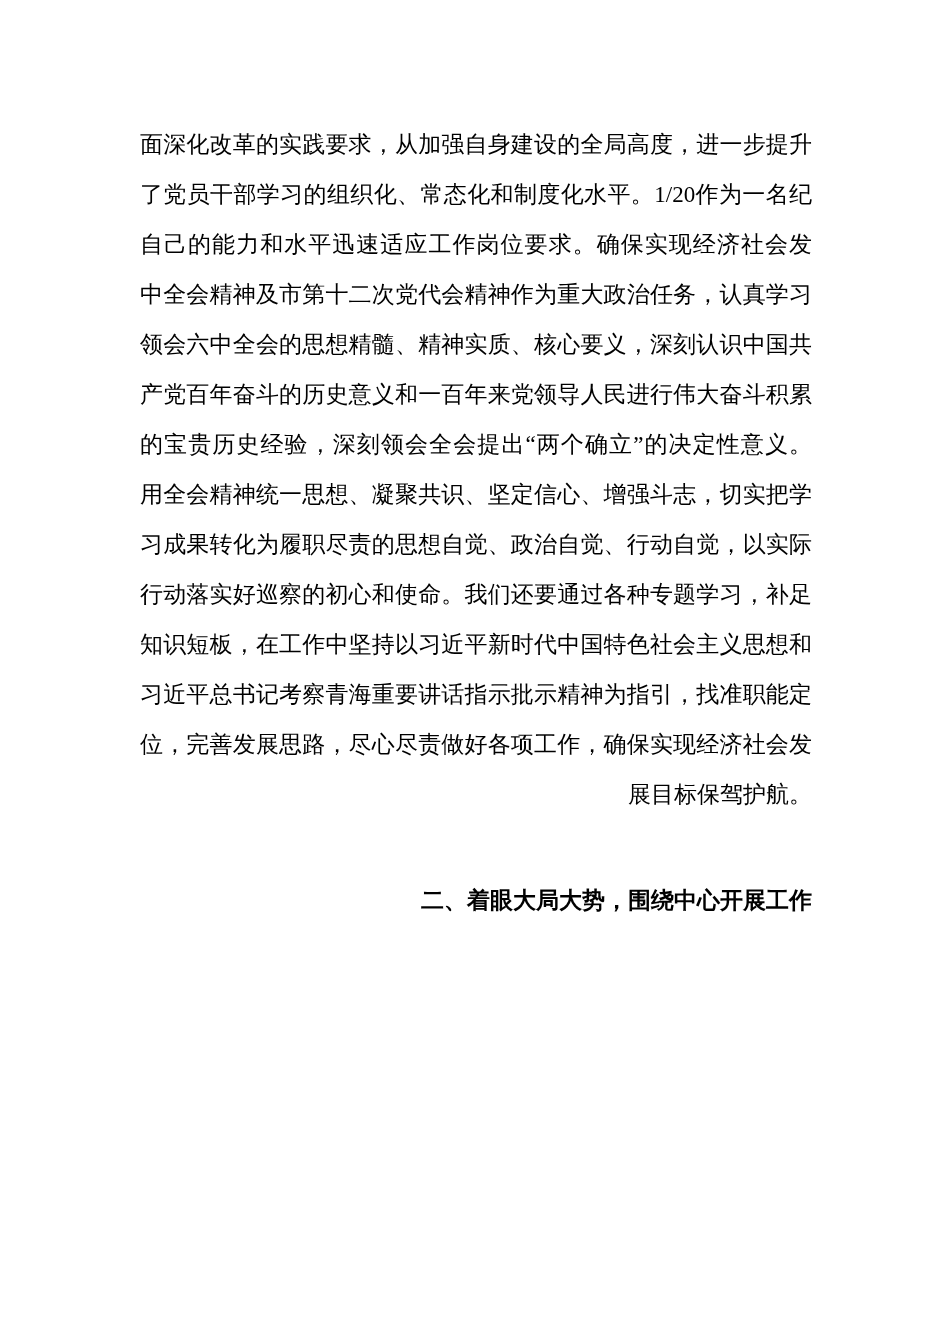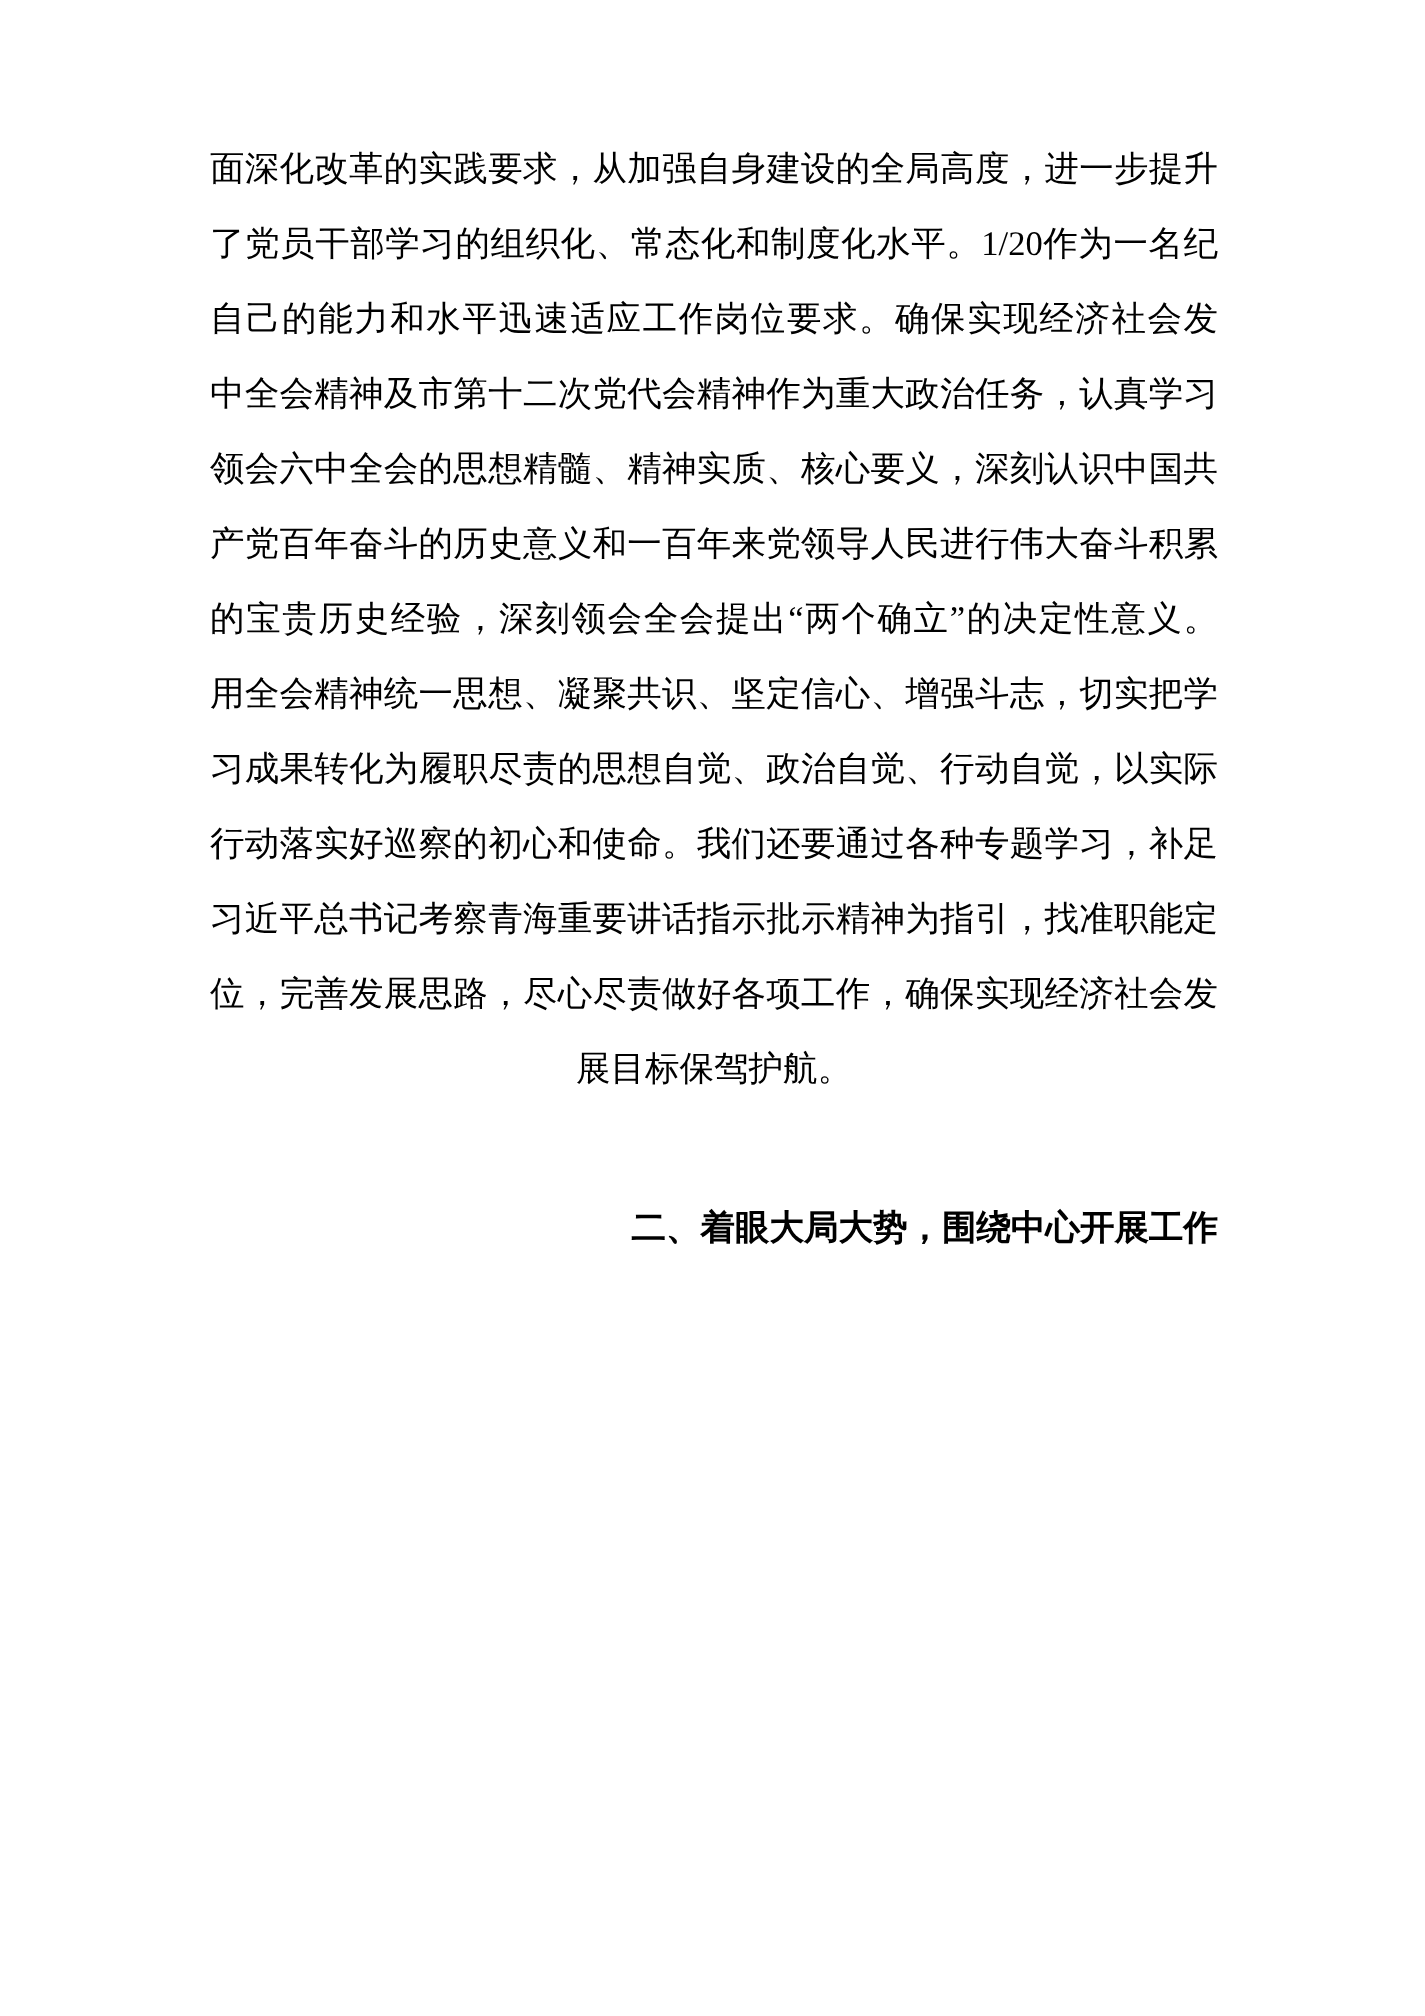--- a/index.html
+++ b/index.html
@@ -11,32 +11,32 @@
     height: 1344px;
     background: #ffffff;
     overflow: hidden;
     font-family: "Liberation Serif", "DejaVu Serif", serif;
     color: #000000;
   }
   .page {
     box-sizing: border-box;
     width: 950px;
     height: 1344px;
-    padding: 88px 138px 0 140px;
+    padding: 120px 138px 0 140px;
     background: #ffffff;
   }
   .textblock {
     width: 672px;
   }
   .line {
     font-size: 23px;
     line-height: 50px;
     height: 50px;
     white-space: normal;
-    text-align: center;
+    text-align: right;
   }
   .line.fill {
     text-align: justify;
     text-align-last: justify;
   }
   .line.indent {
     text-indent: 46px;
   }
   .heading {
     font-size: 23px;
@@ -61,20 +61,21 @@
       <div class="line fill">面深化改革的实践要求，从加强自身建设的全局高度，进一步提升</div>
       <div class="line fill">了党员干部学习的组织化、常态化和制度化水平。1/20作为一名纪</div>
       <div class="line fill">自己的能力和水平迅速适应工作岗位要求。确保实现经济社会发</div>
       <div class="line fill">中全会精神及市第十二次党代会精神作为重大政治任务，认真学习</div>
       <div class="line fill">领会六中全会的思想精髓、精神实质、核心要义，深刻认识中国共</div>
       <div class="line fill">产党百年奋斗的历史意义和一百年来党领导人民进行伟大奋斗积累</div>
       <div class="line fill">的宝贵历史经验，深刻领会全会提出“两个确立”的决定性意义。</div>
       <div class="line fill">用全会精神统一思想、凝聚共识、坚定信心、增强斗志，切实把学</div>
       <div class="line fill">习成果转化为履职尽责的思想自觉、政治自觉、行动自觉，以实际</div>
       <div class="line fill">行动落实好巡察的初心和使命。我们还要通过各种专题学习，补足</div>
+      <div class="line fill">知识短板，在工作中坚持以习近平新时代中国特色社会主义思想和</div>
       <div class="line fill">习近平总书记考察青海重要讲话指示批示精神为指引，找准职能定</div>
       <div class="line fill">位，完善发展思路，尽心尽责做好各项工作，确保实现经济社会发</div>
       <div class="line">展目标保驾护航。</div>
     </div>
 
     <div class="heading">二、着眼大局大势，围绕中心开展工作</div>
 
 
   </div>
 </div>

